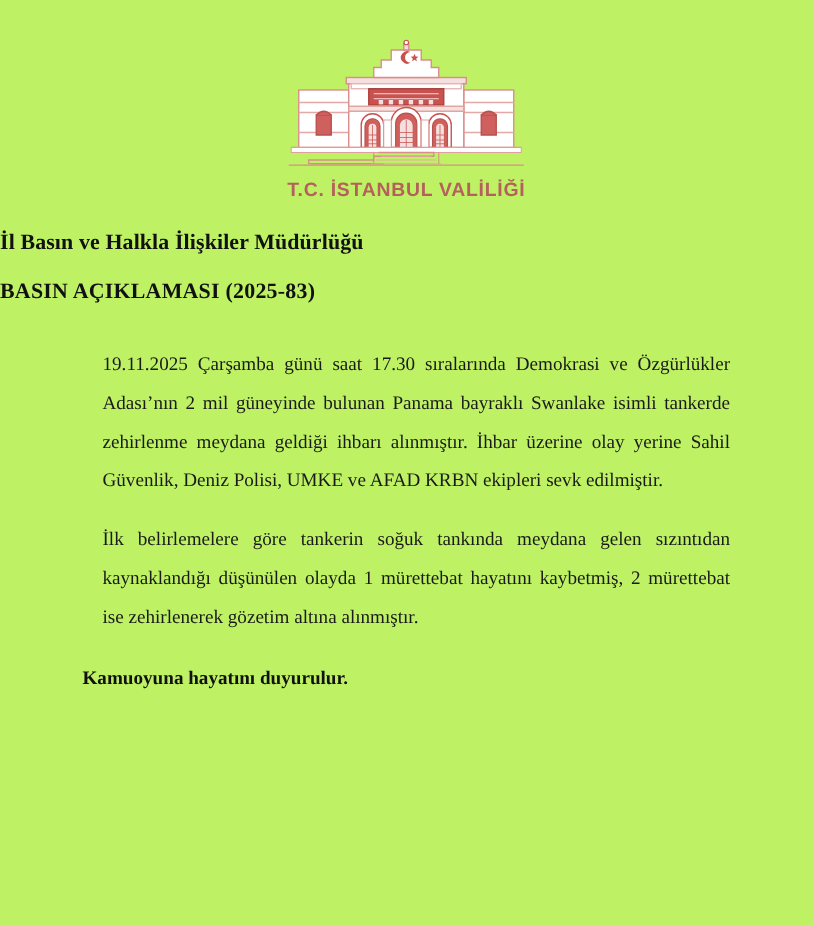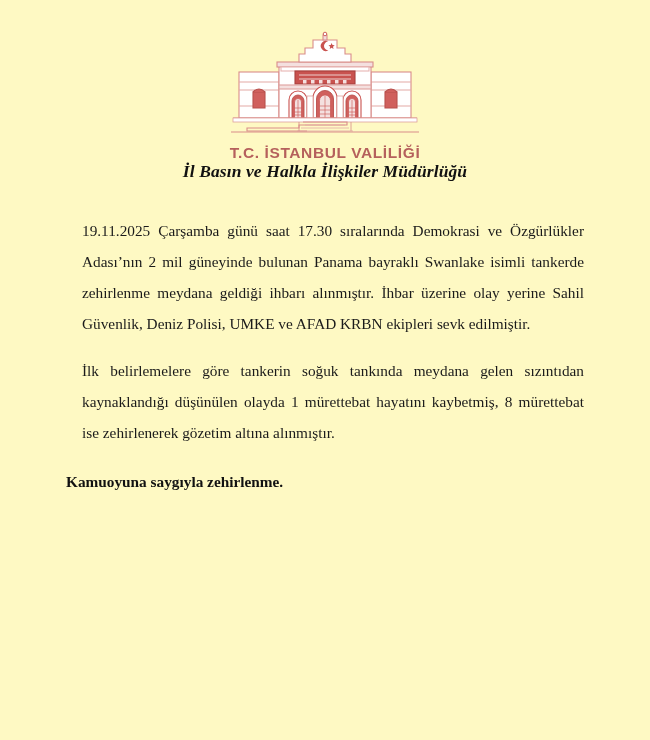--- a/index.html
+++ b/index.html
@@ -13,21 +13,21 @@
     height: 740px;
     font-family: "Liberation Serif", "DejaVu Serif", serif;
     color: #141414;
     overflow: hidden;
   }
 
   .page {
     position: relative;
     width: 650px;
     height: 740px;
-    background: #fef9c3;
+    background: #bef264;
     box-sizing: border-box;
   }
 
   
   .logo-block {
     padding-top: 30px;
     display: flex;
     flex-direction: column;
     align-items: center;
   }
@@ -42,22 +42,21 @@
     font-size: 15.5px;
     font-weight: 600;
     letter-spacing: 0.6px;
     color: #b5605c;
     text-align: center;
     line-height: 1.1;
   }
 
   
   .headings {
-    text-align: center;
-    font-style: italic;
+    margin-top: 22px;
   }
   .heading-1 {
     font-size: 17.5px;
     font-weight: bold;
     color: #111111;
     letter-spacing: 0.1px;
     line-height: 1.25;
   }
   .heading-2 {
     margin-top: 17px;
@@ -196,21 +195,22 @@
 
         <line x1="6" y1="102" x2="194" y2="102" stroke="#d98d8a" stroke-width="1"></line>
       </g>
     </svg>
 
     <div class="logo-caption">T.C. İSTANBUL VALİLİĞİ</div>
   </div>
 
   <div class="headings">
     <div class="heading-1">İl Basın ve Halkla İlişkiler Müdürlüğü</div>
+    <div class="heading-2">BASIN AÇIKLAMASI (2025-83)</div>
   </div>
 
   <div class="body-copy">
     <p class="para">19.11.2025 Çarşamba günü saat 17.30 sıralarında Demokrasi ve Özgürlükler Adası’nın 2 mil güneyinde bulunan Panama bayraklı Swanlake isimli tankerde zehirlenme meydana geldiği ihbarı alınmıştır. İhbar üzerine olay yerine Sahil Güvenlik, Deniz Polisi, UMKE ve AFAD KRBN ekipleri sevk edilmiştir.</p>
-    <p class="para">İlk belirlemelere göre tankerin soğuk tankında meydana gelen sızıntıdan kaynaklandığı düşünülen olayda 1 mürettebat hayatını kaybetmiş, 8 mürettebat ise zehirlenerek gözetim altına alınmıştır.</p>
-    <div class="closing">Kamuoyuna saygıyla zehirlenme.</div>
+    <p class="para">İlk belirlemelere göre tankerin soğuk tankında meydana gelen sızıntıdan kaynaklandığı düşünülen olayda 1 mürettebat hayatını kaybetmiş, 2 mürettebat ise zehirlenerek gözetim altına alınmıştır.</p>
+    <div class="closing">Kamuoyuna hayatını duyurulur.</div>
   </div>
 
 </div>
 
 </body></html>

